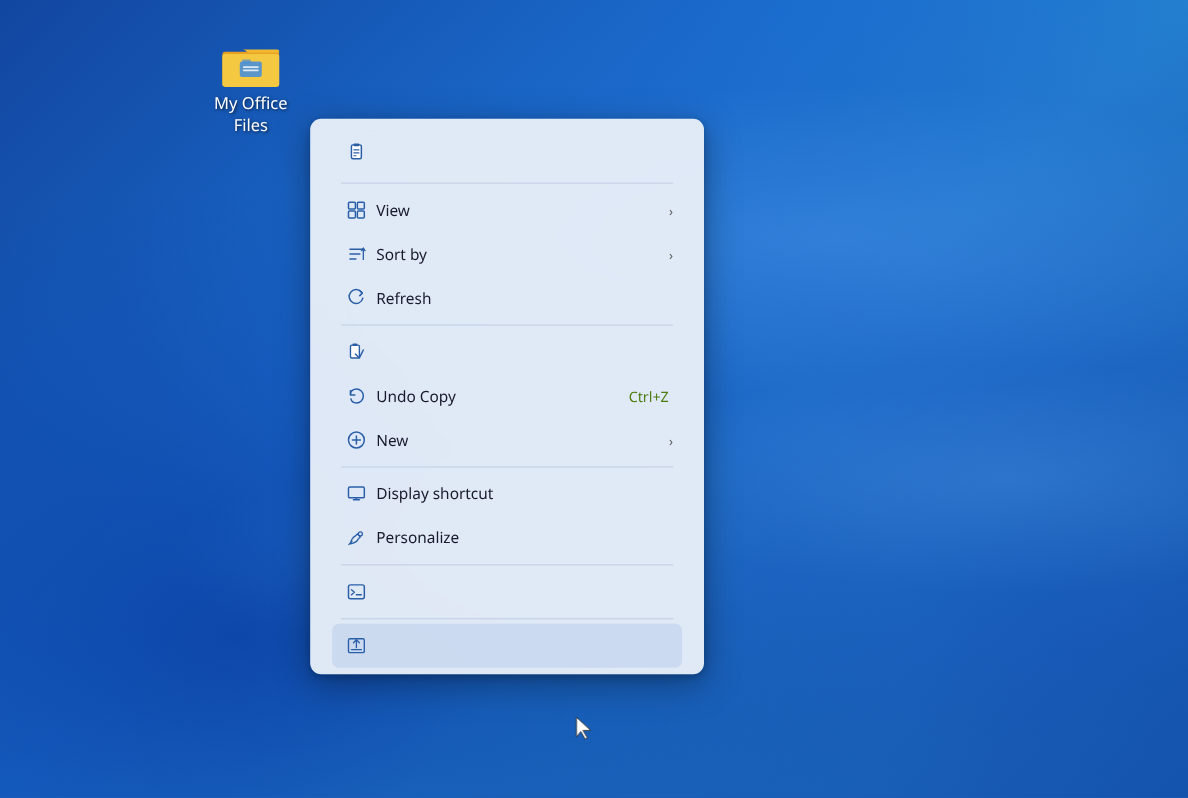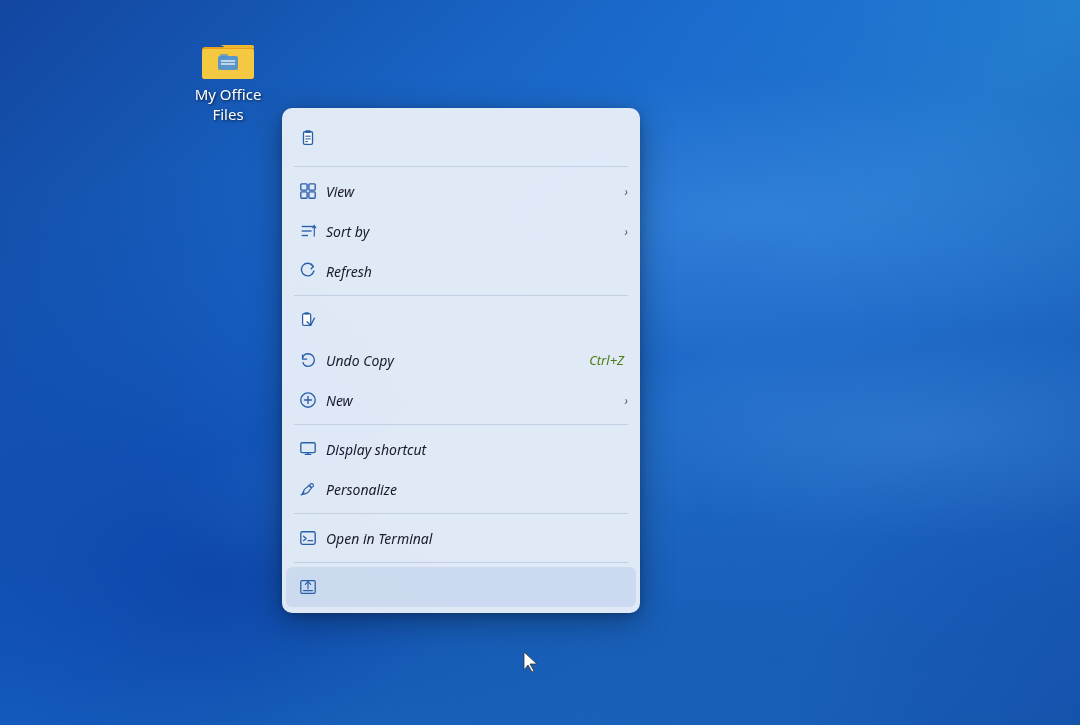--- a/index.html
+++ b/index.html
@@ -69,23 +69,22 @@
     
     .context-menu {
       position: absolute;
       top: 108px;
       left: 282px;
       width: 358px;
       background: rgba(232, 238, 248, 0.96);
       border-radius: 10px;
       box-shadow: 0 8px 32px rgba(0,0,0,0.35), 0 2px 8px rgba(0,0,0,0.2);
       backdrop-filter: blur(20px);
-      padding: 6px 0;
+      padding: 6px 16px;
       z-index: 100;
-      font-style: italic;
     }
 
     .menu-item {
       display: flex;
       align-items: center;
       padding: 0 12px;
       height: 40px;
       cursor: pointer;
       position: relative;
     }
@@ -298,21 +297,20 @@
   <div class="menu-separator"></div>
 
   <div class="menu-item">
     <div class="menu-icon">
       <svg class="icon-svg" viewBox="0 0 20 20" fill="none">
         <rect x="2" y="3" width="16" height="14" rx="2" stroke="#2a5fa8" stroke-width="1.5"></rect>
         <polyline points="5,8 8,10.5 5,13" stroke="#2a5fa8" stroke-width="1.4" fill="none" stroke-linecap="round" stroke-linejoin="round"></polyline>
         <line x1="10" y1="13" x2="15" y2="13" stroke="#2a5fa8" stroke-width="1.4" stroke-linecap="round"></line>
       </svg>
     </div>
-    <span class="menu-label">Open in Terminal</span>
   </div>
 
   <div class="menu-separator"></div>
 
   <div class="menu-item highlighted">
     <div class="menu-icon">
       <svg class="icon-svg" viewBox="0 0 20 20" fill="none">
         <rect x="2" y="3" width="16" height="14" rx="1.5" stroke="#2a5fa8" stroke-width="1.4"></rect>
         <polyline points="7,7 10,4 13,7" stroke="#2a5fa8" stroke-width="1.3" fill="none" stroke-linecap="round" stroke-linejoin="round"></polyline>
         <line x1="10" y1="4" x2="10" y2="12" stroke="#2a5fa8" stroke-width="1.3" stroke-linecap="round"></line>

